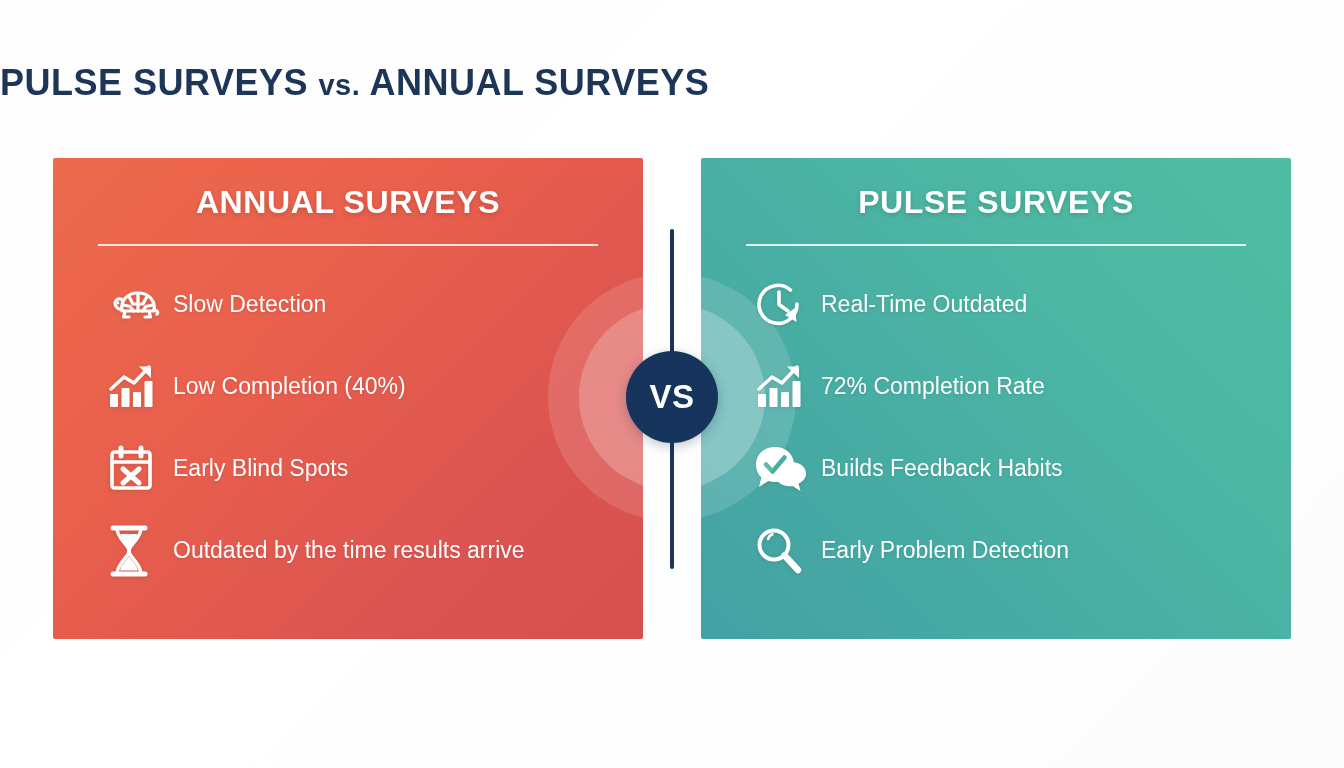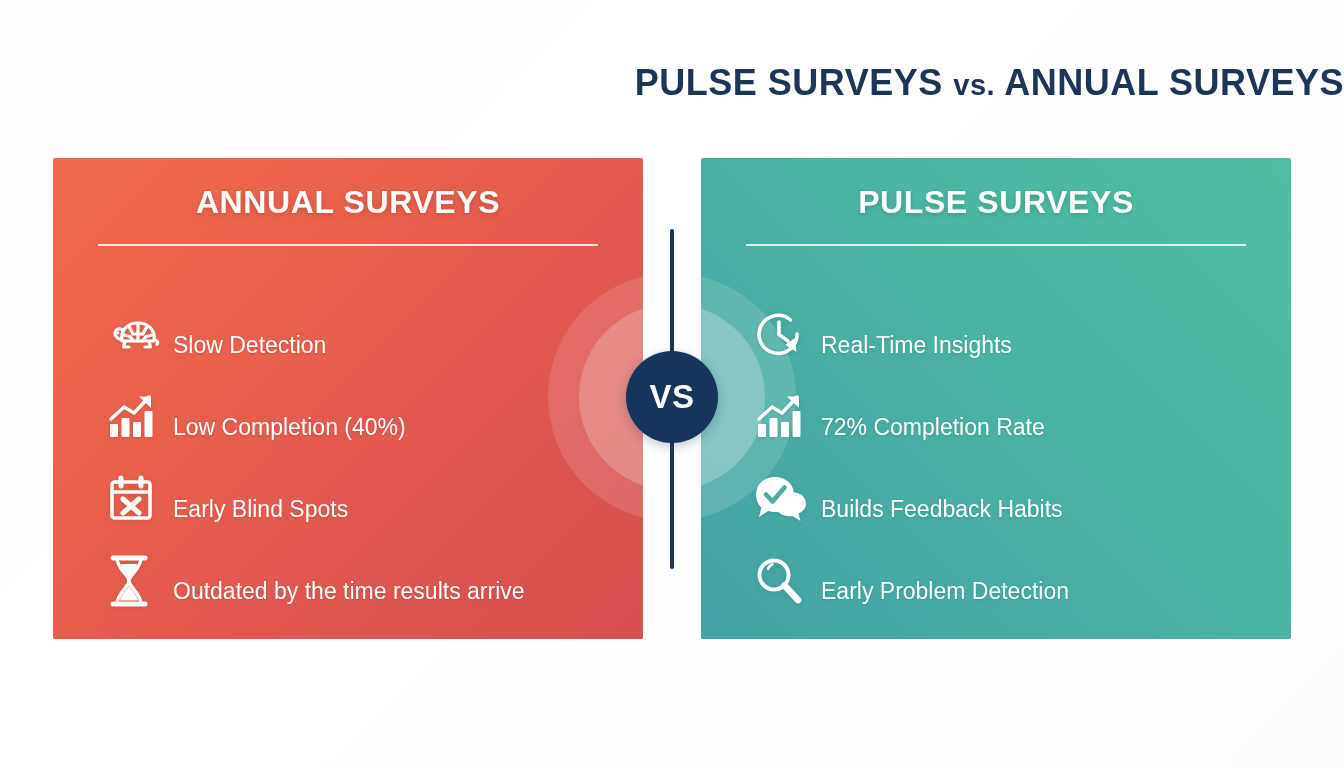--- a/index.html
+++ b/index.html
@@ -19,21 +19,21 @@
     height: 768px;
     background: linear-gradient(135deg, #fdfdfd 0%, #ffffff 40%, #fcfcfd 100%);
   }
 
   
   .title {
     position: absolute;
     left: 0;
     top: 62px;
     width: 1344px;
-    text-align: right;
+    text-align: left;
     font-size: 36px;
     font-weight: bold;
     letter-spacing: 0.5px;
     color: #1d3557;
     white-space: nowrap;
   }
   .title .vs-word {
     font-size: 29px;
     font-weight: bold;
     text-transform: none;
@@ -80,21 +80,21 @@
 
   
   .features {
     position: absolute;
     top: 121px;
     left: 0;
     width: 590px;
   }
   .feature {
     display: flex;
-    align-items: flex-end;
+    align-items: flex-start;
     min-height: 82px;
     padding-left: 54px;
     box-sizing: border-box;
   }
   .feature .icon-box {
     width: 62px;
     min-width: 62px;
     height: 52px;
     display: flex;
     align-items: center;
@@ -252,21 +252,21 @@
     <div class="features">
 
       <div class="feature">
         <span class="icon-box">
           <svg width="50" height="50" viewBox="0 0 50 50" fill="none" stroke="#ffffff" stroke-width="3.6" stroke-linecap="round" stroke-linejoin="round">
             <path d="M42 24 A19 19 0 1 1 35.5 10"></path>
             <path d="M24 12 L24 24.5 L33 31"></path>
             <path d="M40 28 L41.5 42 L30 35 Z" fill="#ffffff" stroke="none"></path>
           </svg>
         </span>
-        <span class="feature-label">Real-Time Insights</span>
+        <span class="feature-label">Real-Time Outdated</span>
       </div>
 
       <div class="feature">
         <span class="icon-box">
           <svg width="50" height="46" viewBox="0 0 50 46" fill="#ffffff">
             <rect x="3" y="30" width="8" height="13" rx="1"></rect>
             <rect x="14.5" y="24" width="8" height="19" rx="1"></rect>
             <rect x="26" y="28" width="8" height="15" rx="1"></rect>
             <rect x="37.5" y="17" width="8" height="26" rx="1"></rect>
             <path d="M4 25 L17 13 L27 19 L42 3" stroke="#ffffff" stroke-width="3.4" fill="none" stroke-linecap="round" stroke-linejoin="round"></path>

